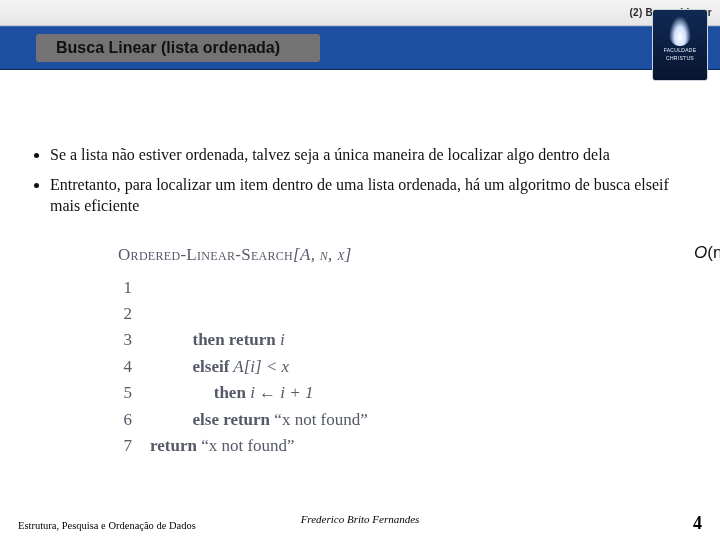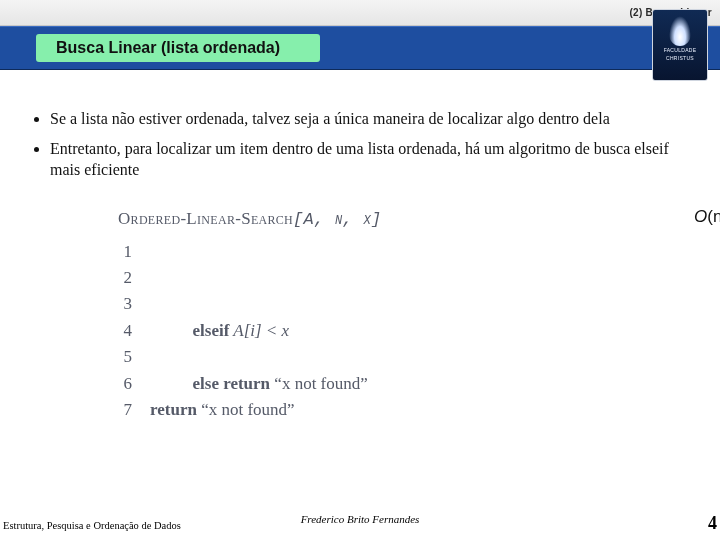--- a/index.html
+++ b/index.html
@@ -43,21 +43,21 @@
   .titlebar {
     background: #1e4ea0;
     height: 44px;
     display: flex;
     align-items: center;
     position: relative;
     border-top: 1px solid #3a6bc0;
     border-bottom: 1px solid #0e2a5a;
   }
   .titlebar-inner {
-    background: #86efac;
+    background: #737373;
     height: 28px;
     margin-left: 36px;
     padding: 3px 40px 3px 20px;
     border-radius: 3px;
     font-family: Verdana, sans-serif;
     font-size: 16px;
     font-weight: bold;
     color: #111;
     display: flex;
     align-items: center;
@@ -88,36 +88,37 @@
     text-align: center;
     line-height: 1.1;
     margin-top: 2px;
     letter-spacing: 0.3px;
   }
   .content {
     padding: 38px 28px 0 28px;
     font-family: Georgia, "Times New Roman", serif;
     font-size: 16px;
     color: #111;
+    margin-top: 36px;
   }
   .content ul { list-style: disc; padding-left: 22px; }
   .content li { margin-bottom: 8px; line-height: 1.35; }
   .algo-wrap {
     position: relative;
     margin: 28px 0 0 90px;
     font-family: "Times New Roman", Georgia, serif;
     color: #555a68;
   }
   .algo-title {
     font-variant: small-caps;
     font-size: 17px;
     letter-spacing: 0.3px;
     margin-bottom: 10px;
   }
-  .algo-args { font-style: italic; font-family: Liberation Mono, monospace; }
+  .algo-args { font-style: italic; }
   .algo-line {
     display: flex;
     align-items: baseline;
     gap: 18px;
     font-size: 17px;
     line-height: 1.55;
   }
   .ln { width: 14px; text-align: right; color: #555a68; }
   .code { white-space: pre; font-style: normal; }
   .kw { font-weight: bold; }
@@ -131,21 +132,21 @@
     font-size: 17px;
     color: #111;
   }
   .complexity .o { font-style: italic; }
   .footer {
     position: absolute;
     bottom: 6px; left: 0; right: 0;
     display: flex;
     justify-content: space-between;
     align-items: baseline;
-    padding: 0 3px;
+    padding: 0 18px;
   }
   .footer-left {
     font-family: Georgia, serif;
     font-size: 10.5px;
     color: #000;
   }
   .footer-center {
     font-family: Georgia, serif;
     font-style: italic;
     font-size: 11px;
@@ -199,27 +200,29 @@
     </div>
 
     <div class="algo-line">
       <span class="ln">1</span>
     </div>
     <div class="algo-line">
       <span class="ln">2</span>
     </div>
     <div class="algo-line">
       <span class="ln">3</span>
+      <span class="code">          <span class="kw">then return</span><span class="it"> i</span></span>
     </div>
     <div class="algo-line">
       <span class="ln">4</span>
       <span class="code">          <span class="kw">elseif</span><span class="it"> A[i] &lt; x</span></span>
     </div>
     <div class="algo-line">
       <span class="ln">5</span>
+      <span class="code">               <span class="kw">then</span><span class="it"> i ← i + 1</span></span>
     </div>
     <div class="algo-line">
       <span class="ln">6</span>
       <span class="code">          <span class="kw">else return</span><span> “x not found”</span></span>
     </div>
     <div class="algo-line">
       <span class="ln">7</span>
       <span class="code"><span class="kw">return</span><span> “x not found”</span></span>
     </div>
   </div>

